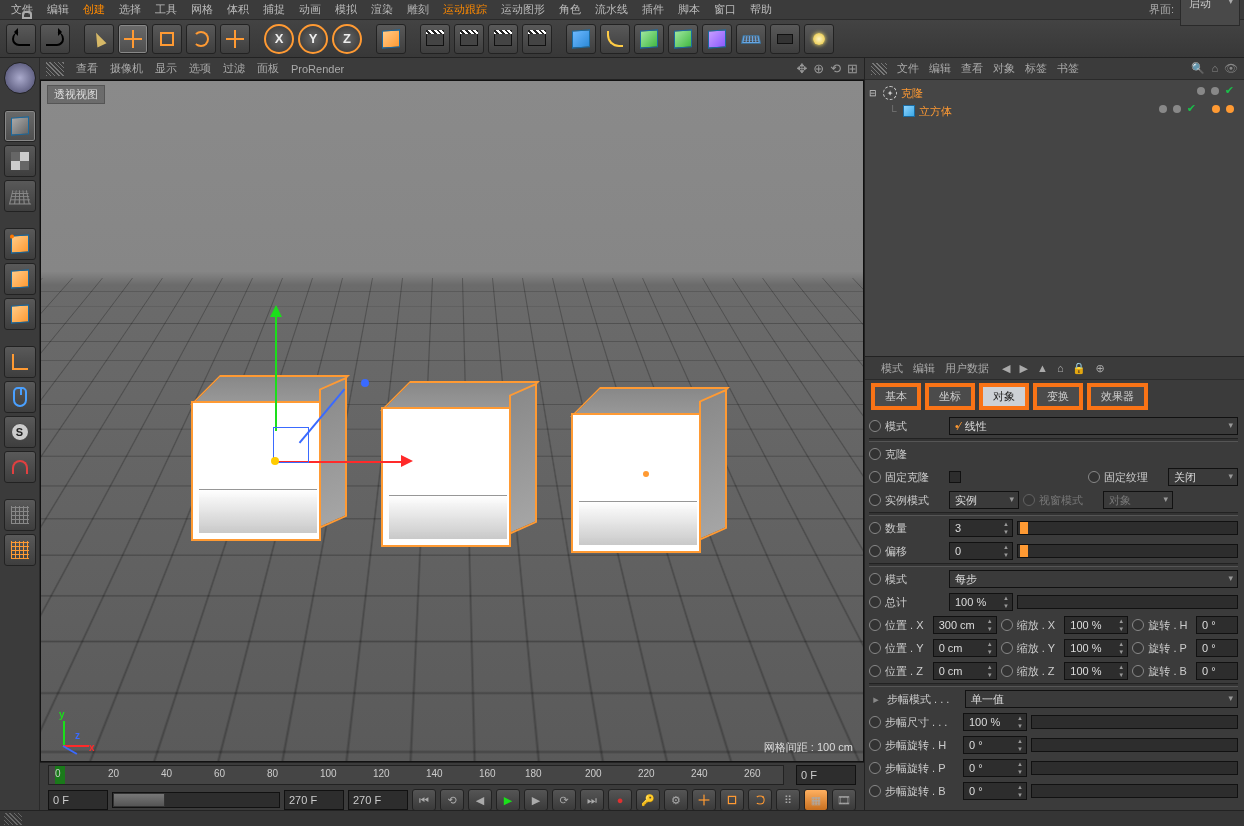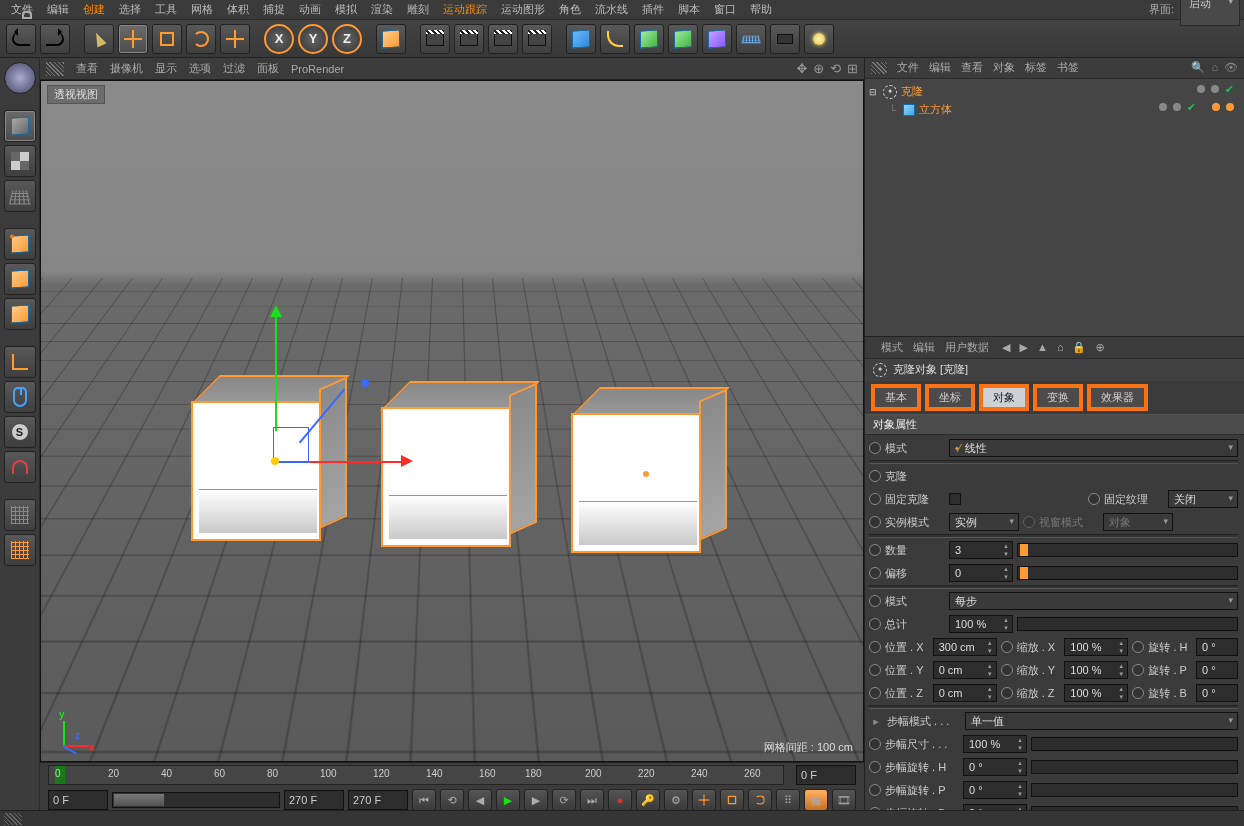--- a/index.html
+++ b/index.html
@@ -449,32 +449,27 @@
       <span>用户数据</span>
       <div class="ricons">
         <span>◀</span>
         <span>▶</span>
         <span>▲</span>
         <span>⌂</span>
         <span>🔒</span>
         <span>⊕</span>
       </div>
     </div>
-    <div class="attr-title">
-      <div class="cloner-ico"></div>
-      <span class="txt">克隆对象 [克隆]</span>
-    </div>
     <div class="tabs">
       <div class="tab">基本</div>
       <div class="tab">坐标</div>
       <div class="tab active">对象</div>
       <div class="tab">变换</div>
       <div class="tab">效果器</div>
     </div>
-    <div class="section-hdr">对象属性</div>
     <div class="props">
       <div class="prow">
           <div class="radio"></div>
           <span class="lbl">模式</span>
           <div class="fld sel" style="flex:1;">
             <span style="color:#ff9a33;margin-right:4px;">•⁄</span>
             <span>线性</span>
           </div>
         </div>
       <div class="divider"></div>

